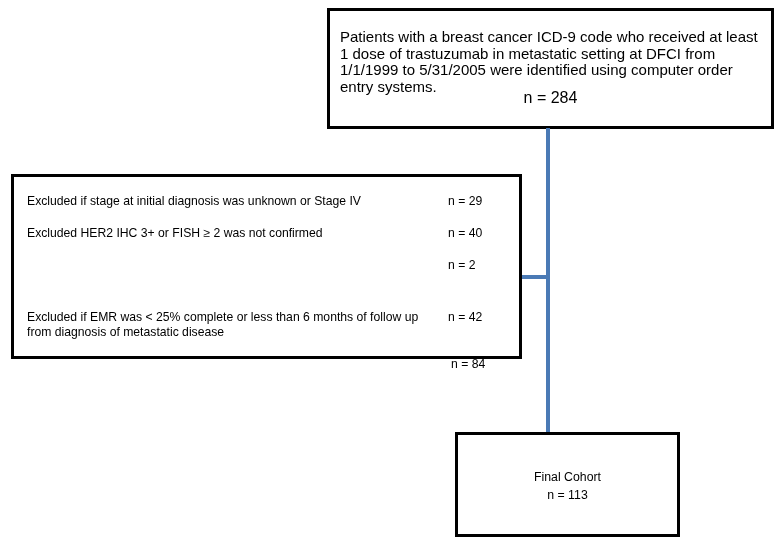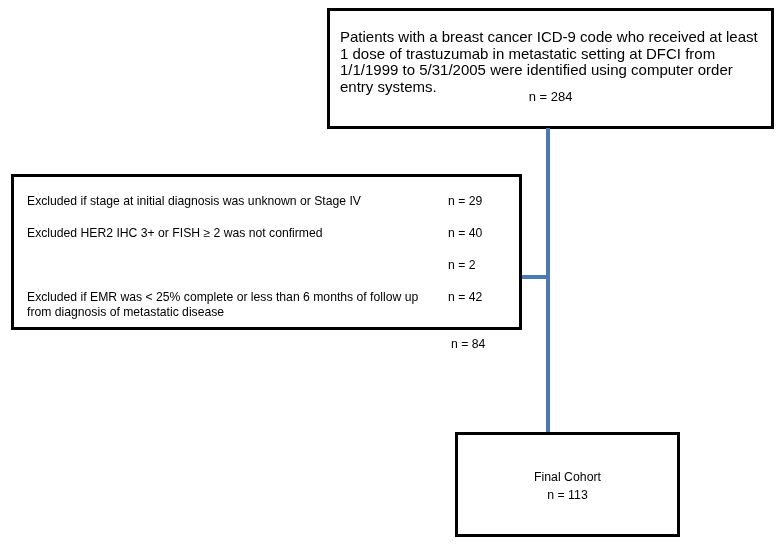--- a/index.html
+++ b/index.html
@@ -30,21 +30,21 @@
   #box-enrollment {
     left: 327px;
     top: 8px;
     width: 447px;
     height: 121px;
   }
   #box-exclusions {
     left: 11px;
     top: 174px;
     width: 511px;
-    height: 156px;
+    height: 185px;
   }
   #box-final {
     left: 455px;
     top: 432px;
     width: 225px;
     height: 105px;
   }
 
   
   .connector {
@@ -73,38 +73,39 @@
     text-align: left;
     font-size: 15px;
     line-height: 16.5px;
   }
   #enrollment-count {
     position: absolute;
     left: 0;
     right: 0;
     top: 78px;
     text-align: center;
-    font-size: 13px;
+    font-size: 16px;
   }
 
   
   #exclusion-rows {
     position: absolute;
     left: 13px;
     top: 17px;
     right: 8px;
   }
   .exclusion-row {
     position: relative;
     height: 32px;
     font-size: 12.2px;
     line-height: 15px;
   }
   .exclusion-row.tall {
     height: 47px;
+    margin-top: 20px;
   }
   .exclusion-label {
     position: absolute;
     left: 0;
     top: 0;
     width: 410px;
   }
   .exclusion-count {
     position: absolute;
     left: 421px;

